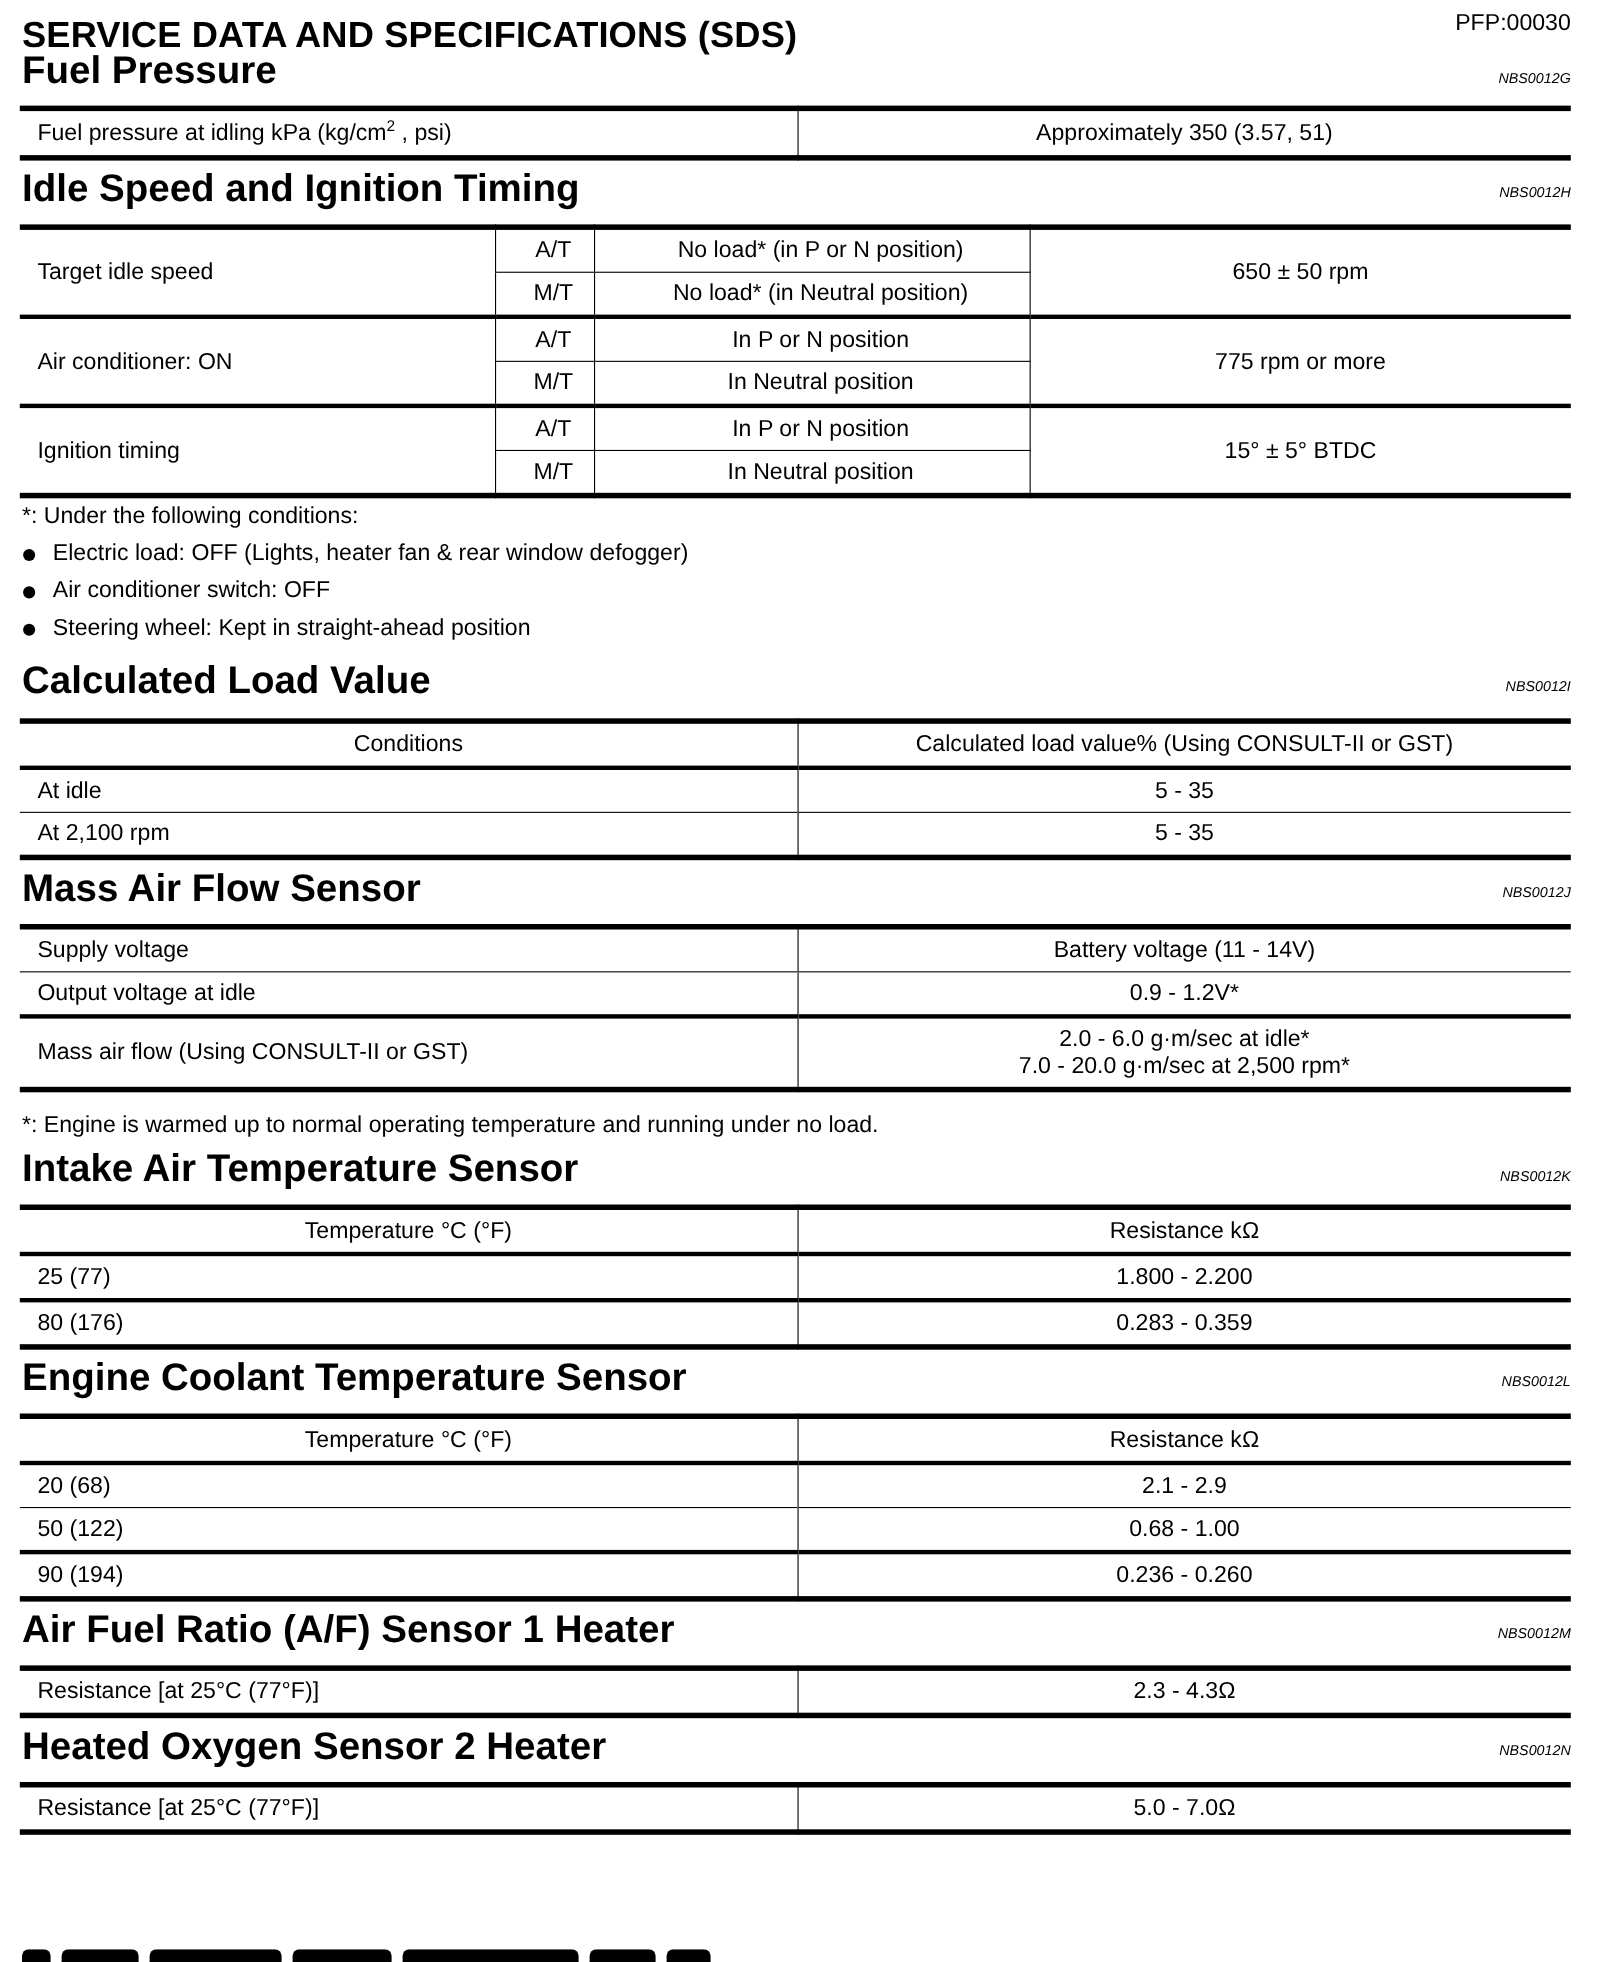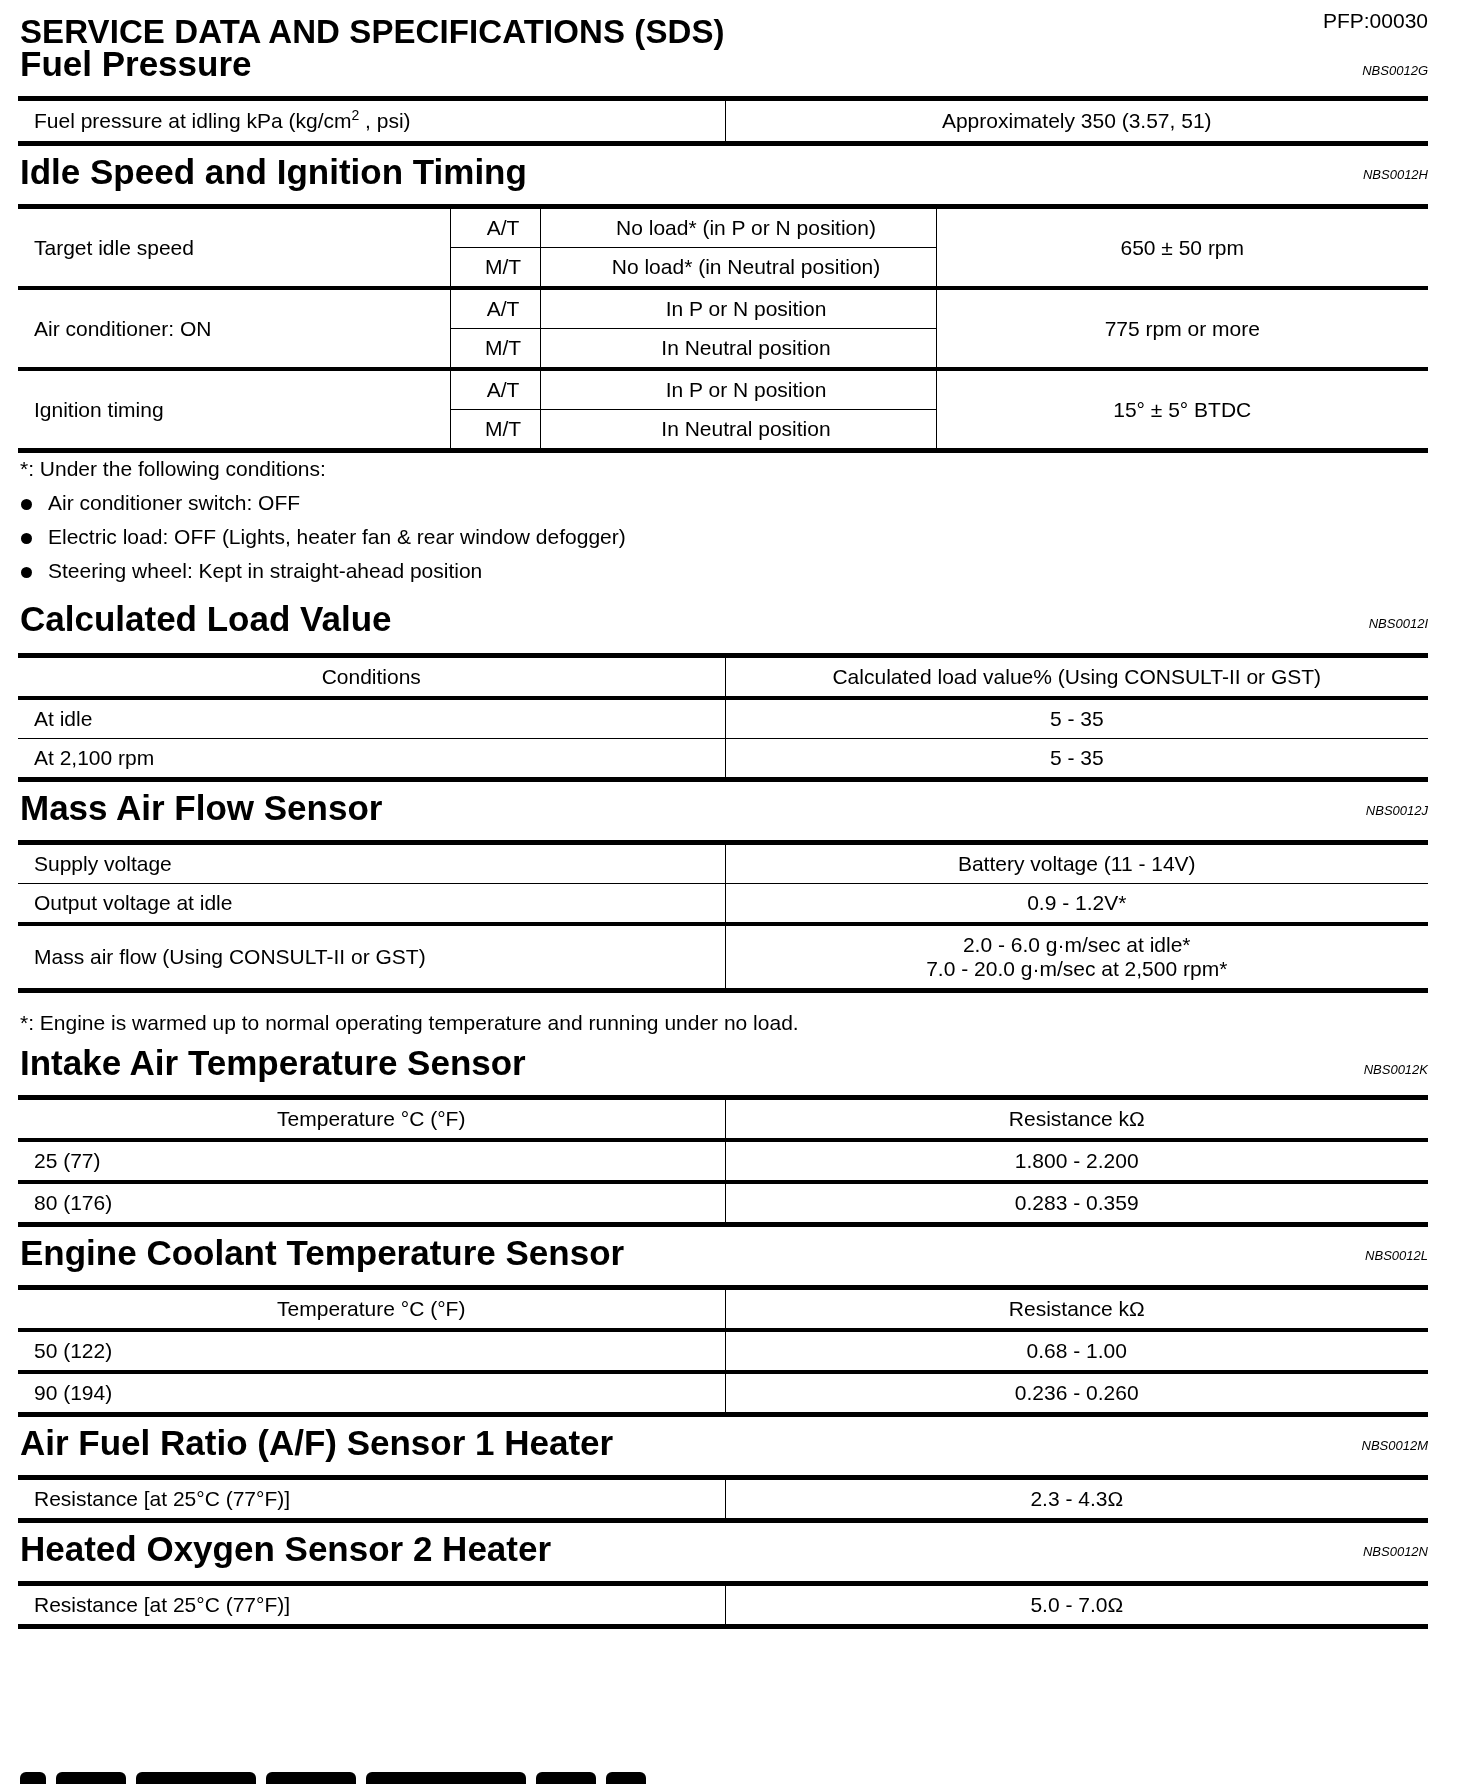--- a/index.html
+++ b/index.html
@@ -127,22 +127,22 @@
       <td rowspan="2" class="c vl">15° ± 5° BTDC</td>
     </tr>
     <tr>
       <td class="vl">M/T</td>
       <td class="vl">In Neutral position</td>
     </tr>
   </tbody>
     </table>
   <div class="fn">*: Under the following conditions:</div>
   <ul class="bullet-list">
+    <li><span class="dot"></span><span>Electric load: OFF (Lights, heater fan &amp; rear window defogger)</span></li>
     <li><span class="dot"></span><span>Air conditioner switch: OFF</span></li>
-    <li><span class="dot"></span><span>Electric load: OFF (Lights, heater fan &amp; rear window defogger)</span></li>
     <li><span class="dot"></span><span>Steering wheel: Kept in straight-ahead position</span></li>
   </ul>
 
   <div class="sec-head" style="height:60px;">
     <div class="sec-title">Calculated Load Value</div>
     <div class="sec-ref">NBS0012I</div>
   </div>
   <table class="spec">
     <colgroup>
         <col style="width:707px">
@@ -226,20 +226,24 @@
     <colgroup>
         <col style="width:707px">
         <col>
       </colgroup>
     <tbody>
         <tr class="hdr">
       <td class="c">Temperature °C (°F)</td>
       <td class="c vl">Resistance kΩ</td>
     </tr>
     <tr>
+      <td style="border-top:none;">20 (68)</td>
+      <td class="c vl" style="border-top:none;">2.1 - 2.9</td>
+    </tr>
+    <tr>
       <td>50 (122)</td>
       <td class="c vl">0.68 - 1.00</td>
     </tr>
     <tr class="thick">
       <td>90 (194)</td>
       <td class="c vl">0.236 - 0.260</td>
     </tr>
   </tbody>
     </table>
 

